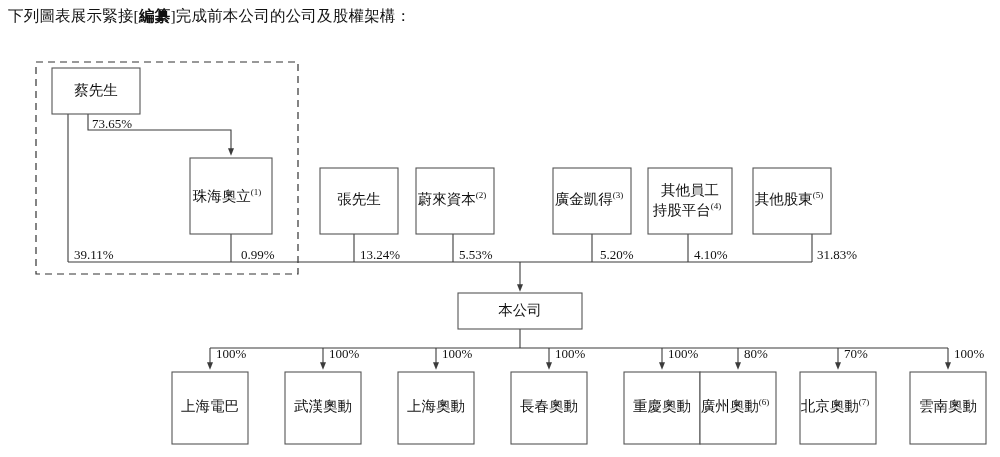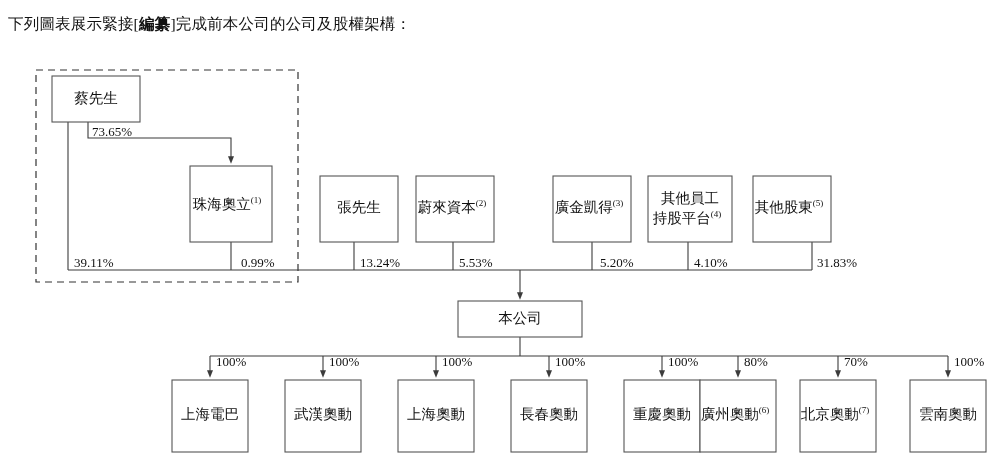--- a/index.html
+++ b/index.html
@@ -11,21 +11,20 @@
     width: 1000px;
     height: 457px;
     font-family: "Liberation Serif", "DejaVu Serif", serif;
     color: #1a1a1a;
     overflow: hidden;
   }
   #root {
     position: relative;
     width: 1000px;
     height: 375px;
-    margin-top: 8px;
   }
   .caption {
     position: absolute;
     left: 8px;
     top: 6px;
     font-size: 15.5px;
     letter-spacing: 0.2px;
     white-space: nowrap;
     color: #111;
   }

